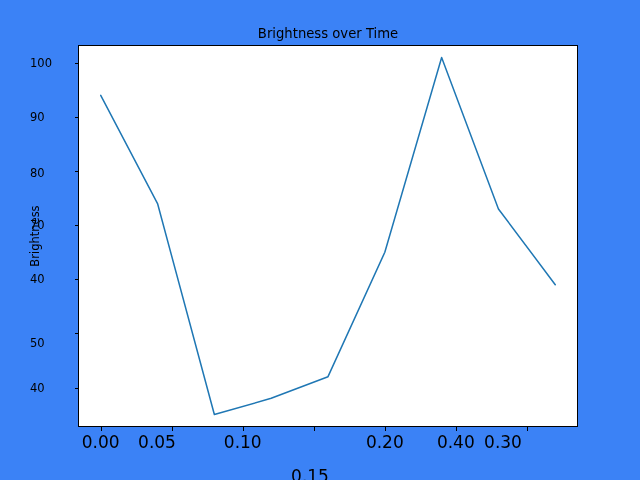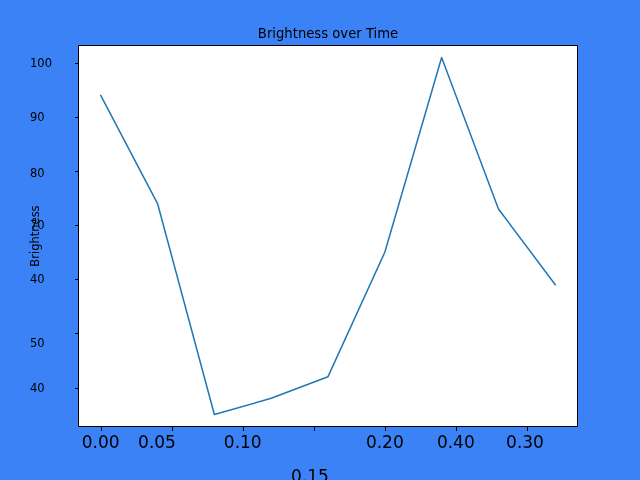--- a/index.html
+++ b/index.html
@@ -102,21 +102,21 @@
       <div class="xtick-label" style="left: 157px;">0.05</div>
       <div class="xtick-mark" style="left: 242.77px;"></div>
       <div class="xtick-label" style="left: 242.77px;">0.10</div>
       <div class="xtick-mark" style="left: 313.8px;"></div>
       <div class="xtick-label" style="left: 310px; margin-top: 34px;">0.15</div>
       <div class="xtick-mark" style="left: 384.82px;"></div>
       <div class="xtick-label" style="left: 384.82px;">0.20</div>
       <div class="xtick-mark" style="left: 455.84px;"></div>
       <div class="xtick-label" style="left: 455.84px;">0.40</div>
       <div class="xtick-mark" style="left: 526.86px;"></div>
-      <div class="xtick-label" style="left: 525px;">0.30</div>
+      <div class="xtick-label" style="left: 503px;">0.30</div>
       <div class="ytick-mark" style="top: 387.5px;"></div>
       <div class="ytick-label" style="top: 387.5px;">40</div>
       <div class="ytick-mark" style="top: 333.39px;"></div>
       <div class="ytick-label" style="top: 333.39px; margin-top: 10px;">50</div>
       <div class="ytick-mark" style="top: 279.29px;"></div>
       <div class="ytick-label" style="top: 279.29px;">40</div>
       <div class="ytick-mark" style="top: 225.18px;"></div>
       <div class="ytick-label" style="top: 225.18px;">70</div>
       <div class="ytick-mark" style="top: 171.07px;"></div>
       <div class="ytick-label" style="top: 173px;">80</div>

